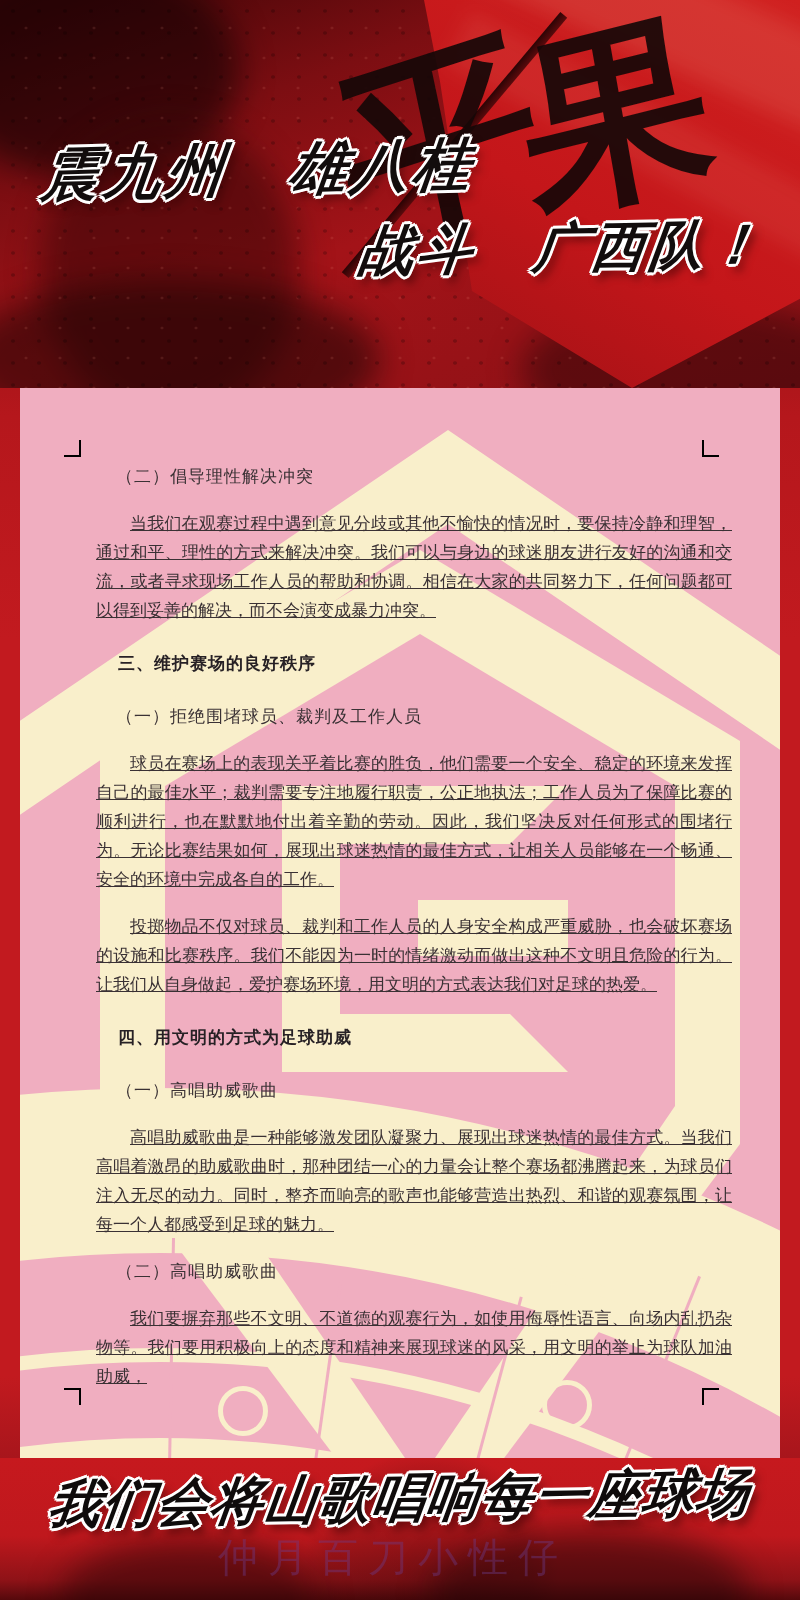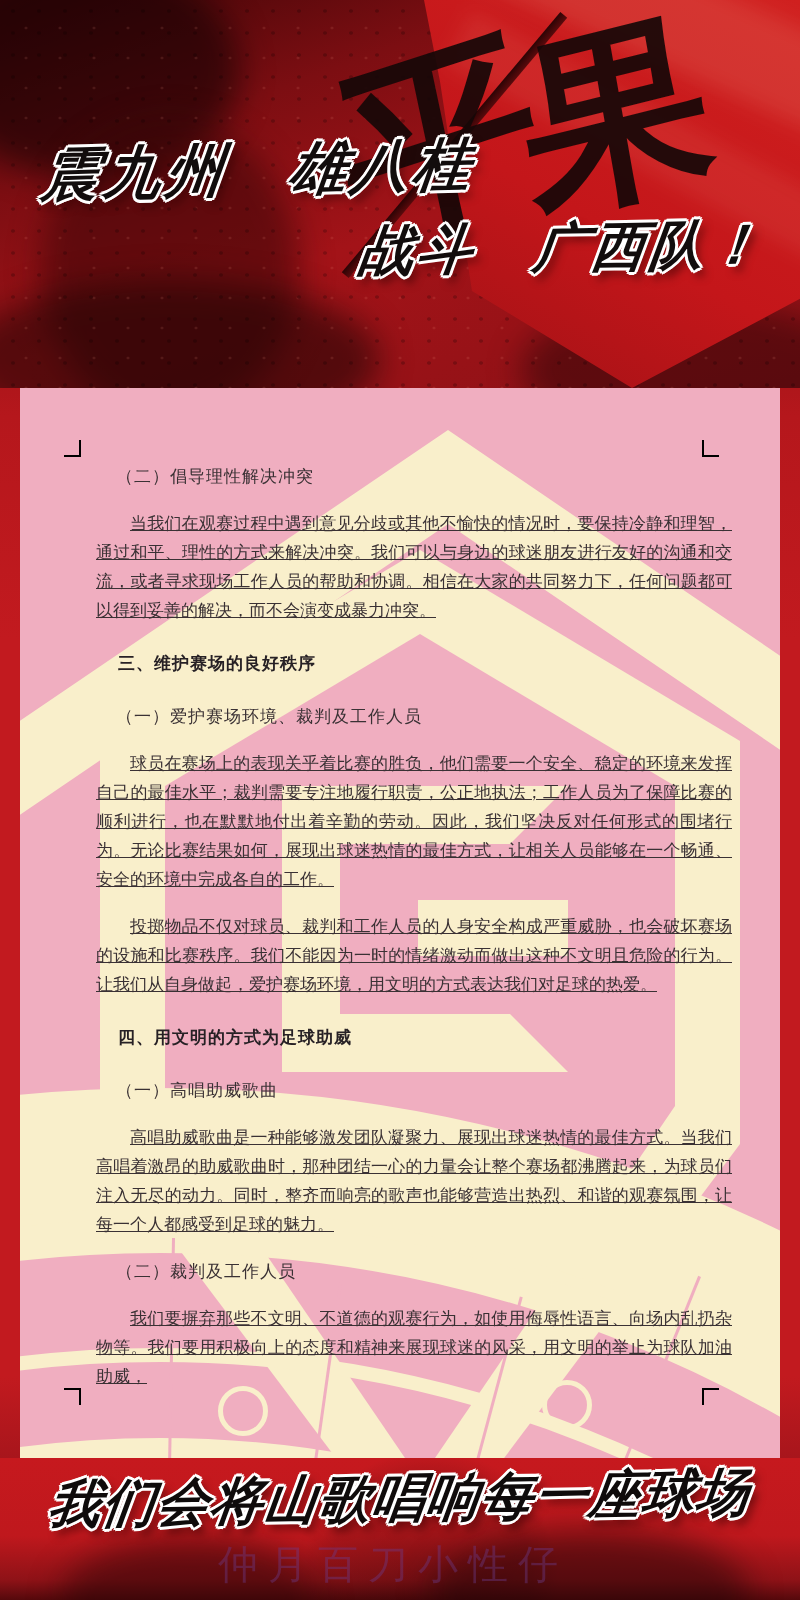--- a/index.html
+++ b/index.html
@@ -84,21 +84,21 @@
   .f-blob1{left:60px;top:80px;width:260px;height:120px;background:rgba(40,4,6,.5);}
   .f-blob2{left:430px;top:70px;width:320px;height:130px;background:rgba(30,3,5,.5);}
   .f-ring{position:absolute;left:300px;top:-10px;width:260px;height:260px;border-radius:50%;
     background:radial-gradient(circle,rgba(0,0,0,.22) 0%,rgba(0,0,0,.12) 55%,transparent 70%);}
   .f-slogan{position:absolute;left:50%;top:6px;transform:translateX(-50%) rotate(-1deg) skewX(-8deg);
     white-space:nowrap;color:#0f0b0b;font-size:52px;letter-spacing:2px;
     font-family:"DejaVu Serif","Liberation Serif",serif;font-weight:bold;font-style:italic;
     text-shadow:3px 0 0 #fff,-3px 0 0 #fff,0 3px 0 #fff,0 -3px 0 #fff,
       2px 2px 0 #fff,-2px -2px 0 #fff,2px -2px 0 #fff,-2px 2px 0 #fff,
       6px 7px 8px rgba(40,0,0,.6);}
-  .watermark{position:absolute;left:50%;top:79px;transform:translateX(-52%);
+  .watermark{position:absolute;left:50%;top:72px;transform:translateX(-52%);
     white-space:nowrap;color:rgba(107,60,142,.4);font-size:40px;letter-spacing:10px;
     font-family:"Liberation Sans","DejaVu Sans",sans-serif;}
 </style>
 </head>
 <body>
 
 <div class="poster">
 
   <div class="header">
     <div class="blob b1"></div>
@@ -139,27 +139,27 @@
 
     <div class="mark mk-tl"></div>
     <div class="mark mk-tr"></div>
     <div class="mark mk-bl"></div>
     <div class="mark mk-br"></div>
 
     <div class="doc">
       <div class="s first">（二）倡导理性解决冲突</div>
       <div class="p">当我们在观赛过程中遇到意见分歧或其他不愉快的情况时，要保持冷静和理智，通过和平、理性的方式来解决冲突。我们可以与身边的球迷朋友进行友好的沟通和交流，或者寻求现场工作人员的帮助和协调。相信在大家的共同努力下，任何问题都可以得到妥善的解决，而不会演变成暴力冲突。</div>
       <div class="h">三、维护赛场的良好秩序</div>
-      <div class="s">（一）爱护赛场环境、裁判及工作人员</div>
+      <div class="s">（一）拒绝围堵球员、裁判及工作人员</div>
       <div class="p">球员在赛场上的表现关乎着比赛的胜负，他们需要一个安全、稳定的环境来发挥自己的最佳水平；裁判需要专注地履行职责，公正地执法；工作人员为了保障比赛的顺利进行，也在默默地付出着辛勤的劳动。因此，我们坚决反对任何形式的围堵行为。无论比赛结果如何，展现出球迷热情的最佳方式，让相关人员能够在一个畅通、安全的环境中完成各自的工作。</div>
       <div class="p">投掷物品不仅对球员、裁判和工作人员的人身安全构成严重威胁，也会破坏赛场的设施和比赛秩序。我们不能因为一时的情绪激动而做出这种不文明且危险的行为。让我们从自身做起，爱护赛场环境，用文明的方式表达我们对足球的热爱。</div>
       <div class="h">四、用文明的方式为足球助威</div>
       <div class="s">（一）高唱助威歌曲</div>
       <div class="p">高唱助威歌曲是一种能够激发团队凝聚力、展现出球迷热情的最佳方式。当我们高唱着激昂的助威歌曲时，那种团结一心的力量会让整个赛场都沸腾起来，为球员们注入无尽的动力。同时，整齐而响亮的歌声也能够营造出热烈、和谐的观赛氛围，让每一个人都感受到足球的魅力。</div>
-      <div class="s">（二）裁判及工作人员</div>
+      <div class="s">（二）高唱助威歌曲</div>
       <div class="p">我们要摒弃那些不文明、不道德的观赛行为，如使用侮辱性语言、向场内乱扔杂物等。我们要用积极向上的态度和精神来展现球迷的风采，用文明的举止为球队加油助威，</div>
     </div>
   </div>
 
   <div class="footer">
     <div class="f-ring"></div>
     <div class="blob f-blob1"></div>
     <div class="blob f-blob2"></div>
     <div class="f-slogan">我们会将山歌唱响每一座球场</div>
     <div class="watermark">仲月百刀小性仔</div>

